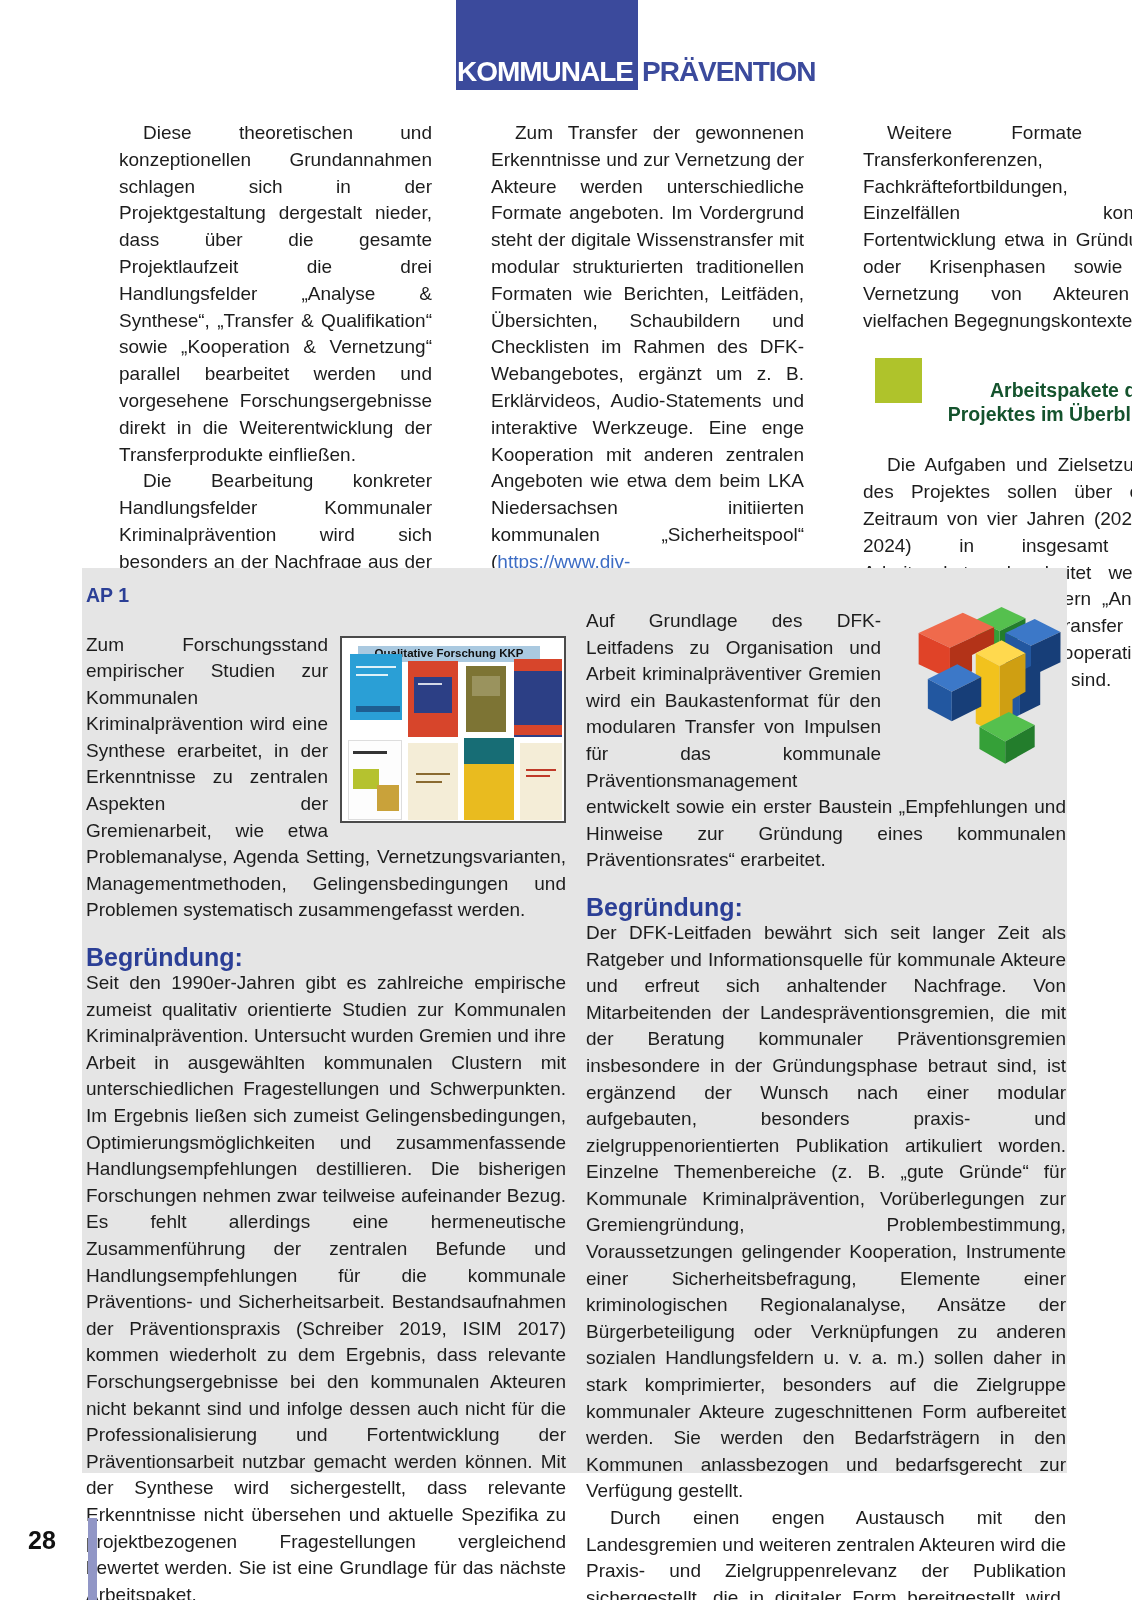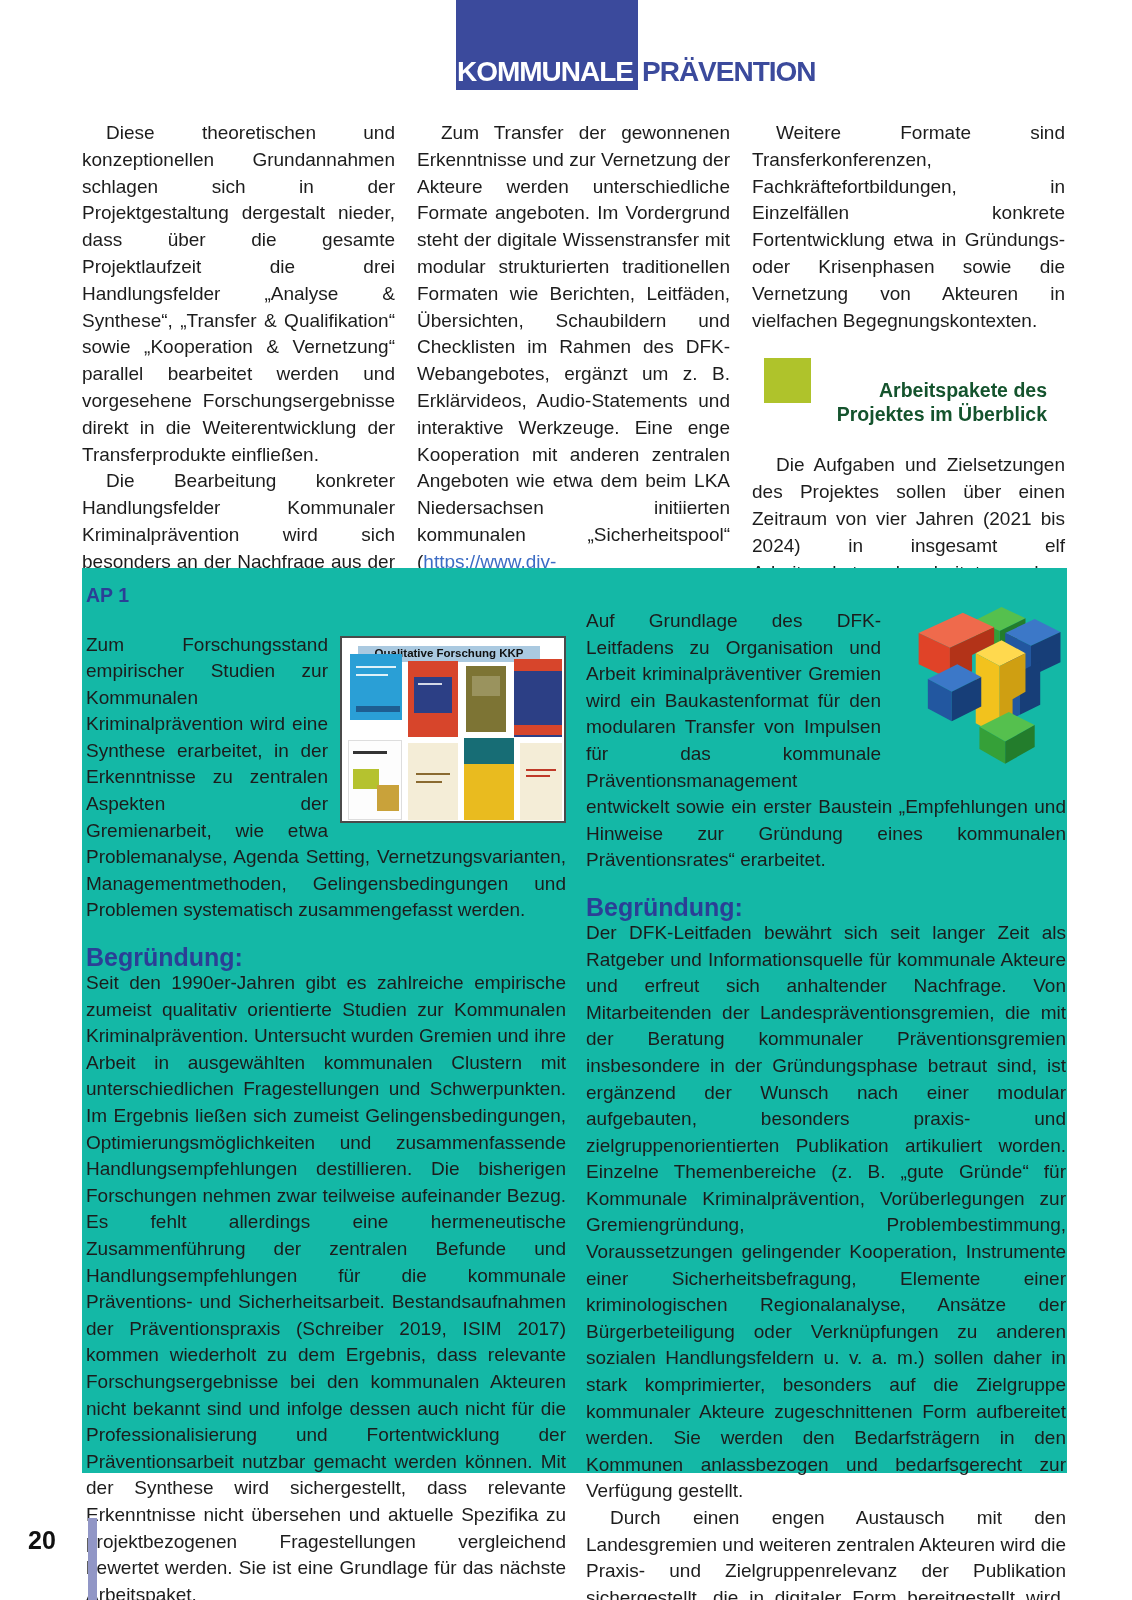--- a/index.html
+++ b/index.html
@@ -8,30 +8,30 @@
     font-family:"Liberation Sans", sans-serif;color:#1c1c1c;overflow:hidden;
   }
   
   .header-band{position:absolute;left:456px;top:0;width:182px;height:90px;background:#3b4a9c;}
   .header-title{position:absolute;top:56px;left:456px;white-space:nowrap;
     font-weight:bold;font-size:28px;letter-spacing:-1px;}
   .header-title .t-white{display:inline-block;width:178px;text-align:center;color:#ffffff;}
   .header-title .t-blue{color:#3b4a9c;padding-left:8px;}
   
   .intro{position:absolute;left:82px;top:120px;width:983px;display:flex;gap:22px;}
-  .col{width:313px;flex:none;font-size:19px;line-height:26.8px;text-align:justify;}
+  .col{width:313px;flex:none;font-size:19px;line-height:26.8px;text-align:justify;margin-left:37px;}
   .col p{margin:0;text-indent:24px;}
   .col p + p{margin-top:0;}
   a.pool-link{color:#3c6cc4;text-decoration:underline;overflow-wrap:anywhere;}
   .overview-block{position:relative;margin-top:22px;height:96px;}
   .green-square{position:absolute;left:12px;top:2px;width:47px;height:45px;background:#afc32b;}
   .overview-heading{position:relative;margin-left:40px;padding-top:22px;
     font-weight:bold;color:#14532d;font-size:19.5px;line-height:24px;max-width:255px;text-align:right;}
   
-  .ap-panel{position:absolute;left:82px;top:568px;width:985px;height:905px;background:#14b8a6;
+  .ap-panel{position:absolute;left:82px;top:568px;width:985px;height:905px;background:#e5e5e5;
     box-sizing:border-box;padding:16px 0 0 4px;display:flex;gap:20px;}
   .ap-col{width:480px;flex:none;}
   .ap-header{display:flex;color:#2b3f96;font-weight:bold;font-size:19.5px;line-height:23.5px;}
   .ap-id{width:55px;flex:none;}
   .ap-title{flex:1;padding-right:4px;}
   .ap-body{margin-top:24px;font-size:19px;line-height:26.6px;text-align:justify;}
   .begr-label{clear:both;color:#2b3f96;font-weight:bold;font-size:25px;margin-top:20px;line-height:26px;}
   .begr-text{font-size:19px;line-height:26.6px;text-align:justify;margin:0;}
   .begr-text.indent{text-indent:24px;}
   
@@ -181,18 +181,18 @@
         <polygon points="124,146 156,128 156,152 124,170" fill="#237d2c"></polygon>
       </svg>
       <span>Auf Grundlage des DFK-Leitfadens zu Organisation und Arbeit kriminalpräventiver Gremien wird ein Baukastenformat für den modularen Transfer von Impulsen für das kommunale Präventionsmanagement entwickelt sowie ein erster Baustein „Empfehlungen und Hinweise zur Gründung eines kommunalen Präventionsrates“ erarbeitet.</span>
     </div>
     <div class="begr-label">Begründung:</div>
     <p class="begr-text">Der DFK-Leitfaden bewährt sich seit langer Zeit als Ratgeber und Informationsquelle für kommunale Akteure und erfreut sich anhaltender Nachfrage. Von Mitarbeitenden der Landespräventionsgremien, die mit der Beratung kommunaler Präventionsgremien insbesondere in der Gründungsphase betraut sind, ist ergänzend der Wunsch nach einer modular aufgebauten, besonders praxis- und zielgruppenorientierten Publikation artikuliert worden. Einzelne Themenbereiche (z. B. „gute Gründe“ für Kommunale Kriminalprävention, Vorüberlegungen zur Gremiengründung, Problembestimmung, Voraussetzungen gelingender Kooperation, Instrumente einer Sicherheitsbefragung, Elemente einer kriminologischen Regionalanalyse, Ansätze der Bürgerbeteiligung oder Verknüpfungen zu anderen sozialen Handlungsfeldern u. v. a. m.) sollen daher in stark komprimierter, besonders auf die Zielgruppe kommunaler Akteure zugeschnittenen Form aufbereitet werden. Sie werden den Bedarfsträgern in den Kommunen anlassbezogen und bedarfsgerecht zur Verfügung gestellt.</p>
     <p class="begr-text indent">Durch einen engen Austausch mit den Landesgremien und weiteren zentralen Akteuren wird die Praxis- und Zielgruppenrelevanz der Publikation sichergestellt, die in digitaler Form bereitgestellt wird. Zunächst wird ein Publikationskonzept vorbereitet, abgestimmt und ein erster Themenblock zur Konstitution von Präventionsgremien („Gründungsfibel“) erstellt. Die Präsentation als Trans-</p>
   </div>
 </div>
 
-<div class="page-num">20</div>
+<div class="page-num">28</div>
 <div class="footer-bar"></div>
 <div class="footer-right">
   <span>forum kriminalprävention</span>
   <span>5/2021</span>
 </div>
 
 </body></html>

